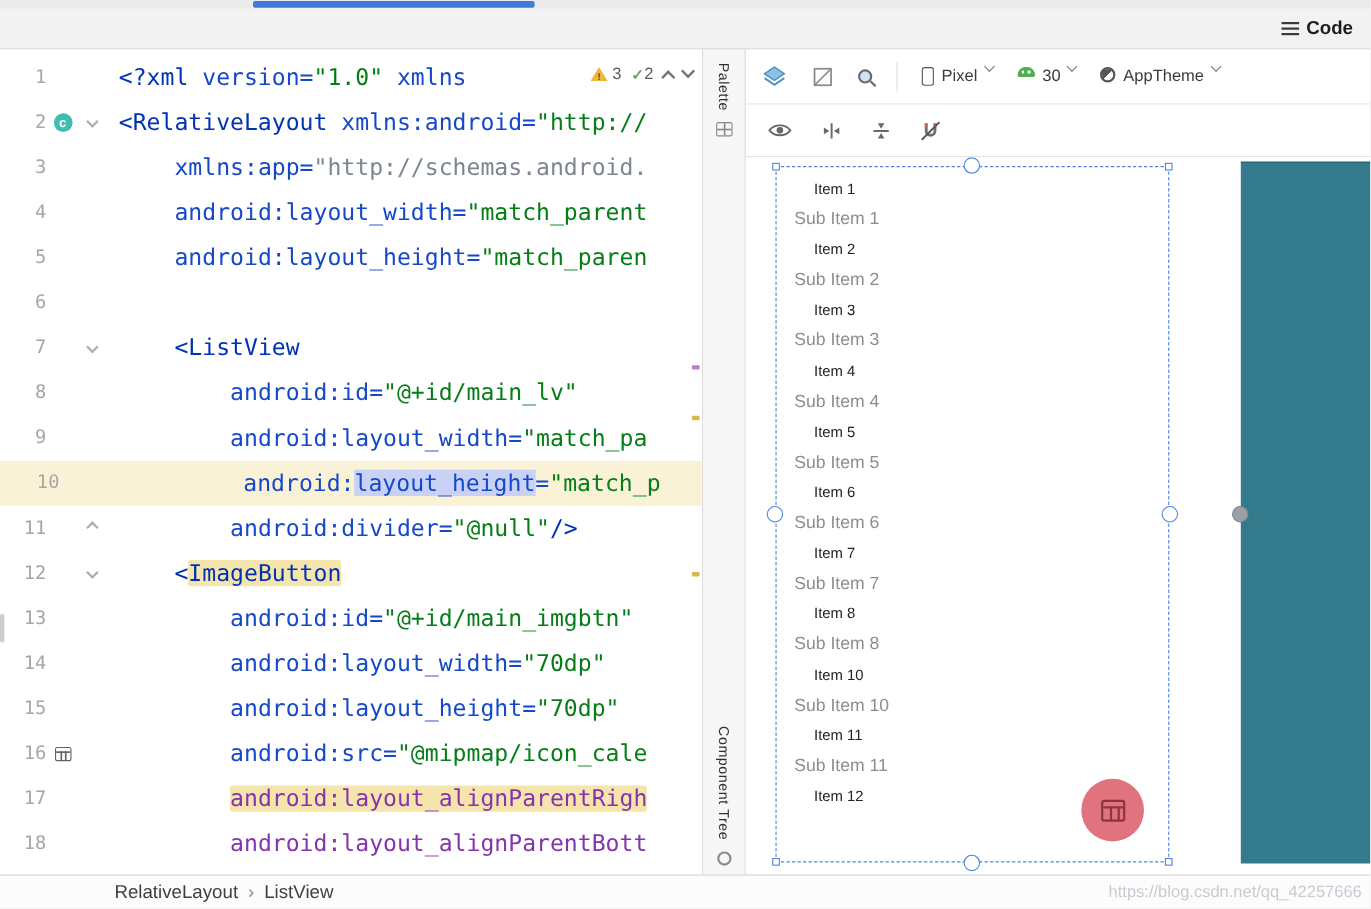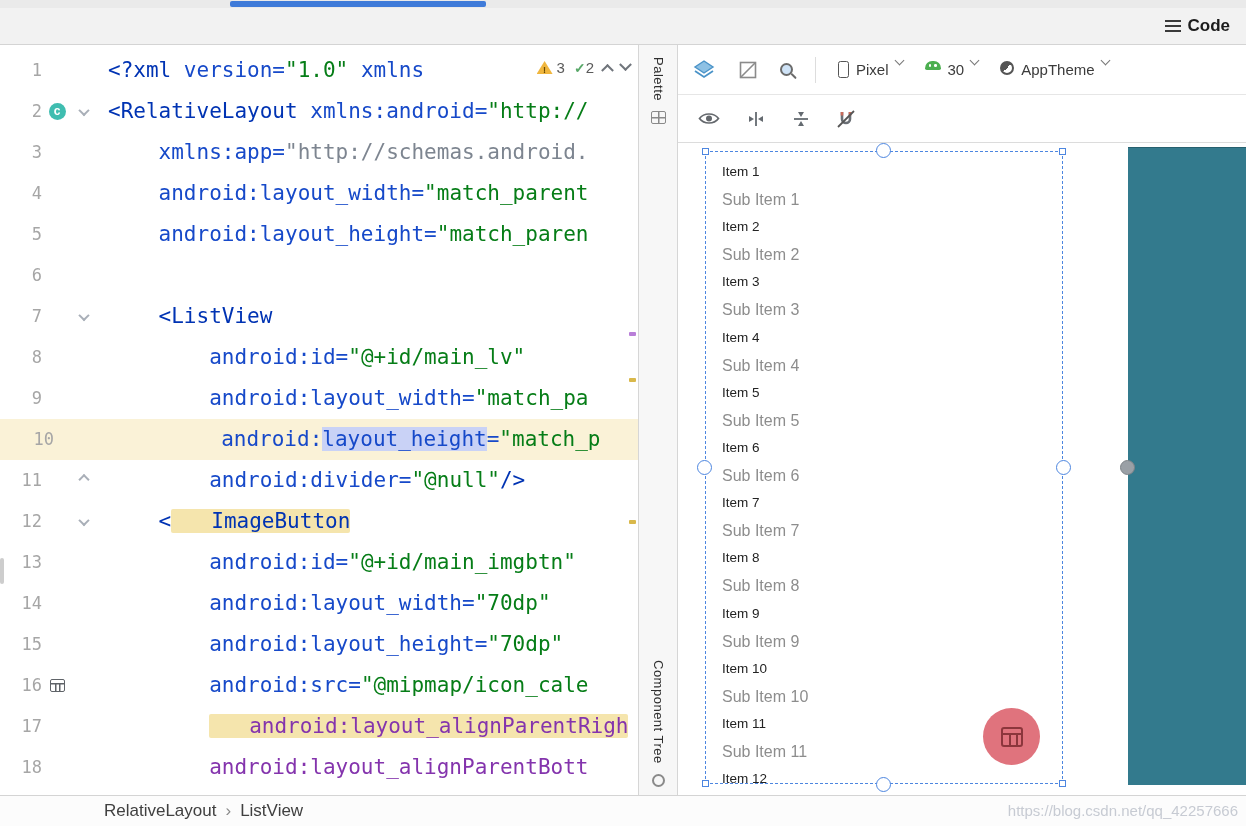--- a/index.html
+++ b/index.html
@@ -36,21 +36,21 @@
   .chev { display:inline-block; width:8px; height:8px; border-right:2px solid #a9afb8; border-bottom:2px solid #a9afb8; }
   .chev-d { transform:rotate(45deg) translate(-1px,-1px); }
   .chev-u { transform:rotate(-135deg) translate(1px,1px); }
   .code { white-space:pre; padding-left:4px; }
   .sg-tag { color:#0033b3; }
   .sg-attr { color:#1649c9; }
   .sg-val { color:#067d17; }
   .sg-gray { color:#7d8590; }
   .sg-purple { color:#8434ad; }
   .sg-plain { color:#1f1f1f; }
-  .hl-tan { background:#f5e5ad; border-radius:2px;padding-left:40px; }
+  .hl-tan { background:#f5e5ad; border-radius:2px; }
   .hl-lav { background:#c9d2f6; }
 
   
   .insp { position:absolute; top:14px; right:8px; display:flex; align-items:center; gap:9px; font-size:15px; color:#5a5a5a; }
   .tri { position:relative; width:16px; height:13px; background:#f0b63e; clip-path:polygon(50% 0,100% 100%,0 100%); }
   .tri::after { content:"!"; position:absolute; left:0; right:0; bottom:-1px; text-align:center; font-size:9px; font-weight:700; color:#6b4b00; }
   .okck { color:#59a869; font-weight:700; font-size:14px; }
   .okck::after { content:"\2713"; letter-spacing:-4px; }
   .nav-chev { width:9px; height:9px; border-right:2px solid #70757c; border-bottom:2px solid #70757c; display:inline-block; }
   .nav-up { transform:rotate(-135deg) translate(-2px,-2px); }
@@ -85,21 +85,21 @@
   .zoom-ic { width:13px; height:13px; border:2px solid #6b6b6b; border-radius:50%; background:#cfe3f7; position:relative; }
   .zoom-ic::after { content:""; position:absolute; width:7px; height:2.4px; background:#6b6b6b; transform:rotate(45deg); right:-6px; bottom:-3px; border-radius:1px; }
 
   .canvas { position:relative; flex:1; background:#fff; overflow:hidden; }
 
   
   .phone-sel { position:absolute; left:27px; top:8px; width:358px; height:633px; border:1.6px dashed #4d86e0; background:#fff; }
   .phone-screen { position:absolute; inset:0; overflow:hidden; }
   .plist { padding:12px 0 0 16px; }
   .pitem { height:55.2px; cursor:default; }
-  .pit { font-size:13.5px; color:#232323; }
+  .pit { font-size:13.5px; color:#232323;margin-left:18px; }
   .pis { font-size:16px; color:#8d8d8d; margin-top:12px; }
   .fab { position:absolute; right:22px; bottom:18px; width:57px; height:57px; border-radius:50%; background:#e0737d; display:flex; align-items:center; justify-content:center; cursor:pointer; }
   .fab-cal { width:22px; height:20px; border:2px solid #8c363c; border-radius:3px;
     background:
       linear-gradient(#8c363c,#8c363c) 0 4px/100% 2px no-repeat,
       linear-gradient(#8c363c,#8c363c) 6px 4px/2px 100% no-repeat,
       linear-gradient(#8c363c,#8c363c) 13px 4px/2px 100% no-repeat; }
 
   .h-circle { position:absolute; width:15px; height:15px; border-radius:50%; background:#fff; border:1.8px solid #4d86e0; }
   .h-top { left:calc(50% - 8px); top:-9px; }
@@ -424,24 +424,20 @@
                   <div class="pit">Item 6</div>
                   <div class="pis">Sub Item 6</div>
                 </div>
                 <div class="pitem">
                   <div class="pit">Item 7</div>
                   <div class="pis">Sub Item 7</div>
                 </div>
                 <div class="pitem">
                   <div class="pit">Item 8</div>
                   <div class="pis">Sub Item 8</div>
-                </div>
-                <div class="pitem">
-                  <div class="pit">Item 9</div>
-                  <div class="pis">Sub Item 9</div>
                 </div>
                 <div class="pitem">
                   <div class="pit">Item 10</div>
                   <div class="pis">Sub Item 10</div>
                 </div>
                 <div class="pitem">
                   <div class="pit">Item 11</div>
                   <div class="pis">Sub Item 11</div>
                 </div>
                 <div class="pitem">

